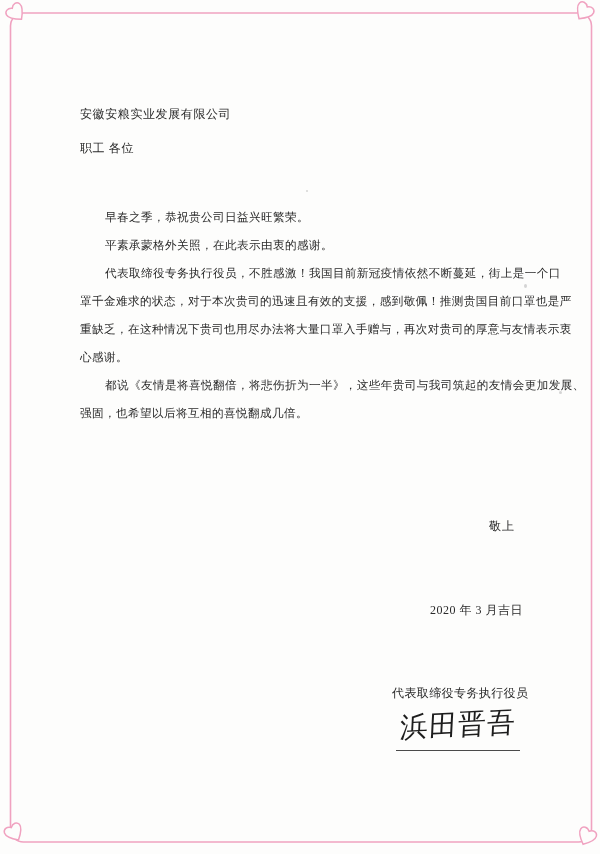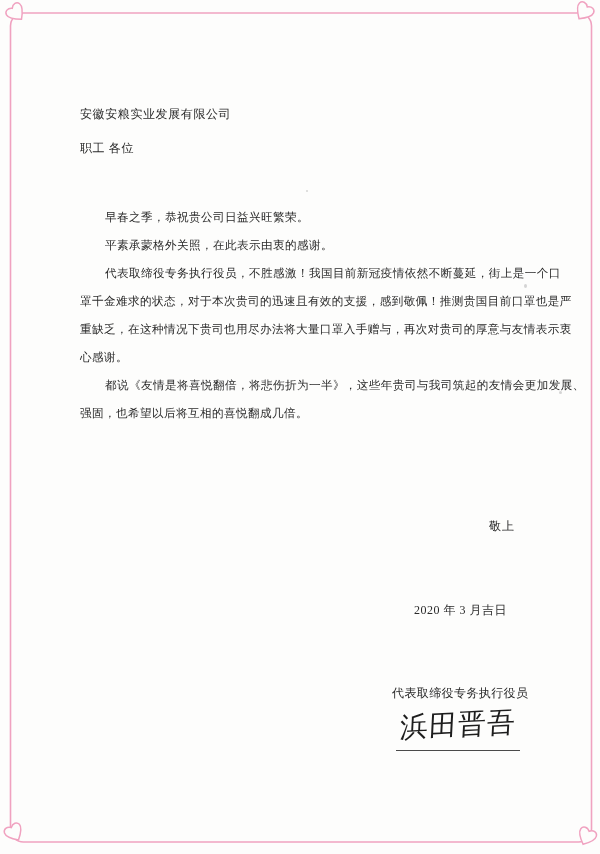--- a/index.html
+++ b/index.html
@@ -20,21 +20,21 @@
   .abs { position: absolute; }
 
   .recipient-block { left: 80px; top: 94px; font-size: 12px; letter-spacing: 0.6px; }
   .recipient-block .line { height: 28px; line-height: 28px; white-space: nowrap; margin-top: 6px; }
 
   .body-block { left: 68px; top: 204px; font-size: 11.6px; letter-spacing: 0.4px; margin-left: 12px; }
   .body-block .line { height: 28px; line-height: 28px; white-space: nowrap; }
   .body-block .ind { padding-left: 25px; }
 
   .closing-line   { left: 489px; top: 514px; font-size: 12px; line-height: 24px; letter-spacing: 1px; }
-  .date-line      { left: 414px; top: 598px; font-size: 12px; line-height: 24px; letter-spacing: 0.5px; }
+  .date-line      { left: 430px; top: 598px; font-size: 12px; line-height: 24px; letter-spacing: 0.5px; }
   .sender-company { left: 427px; top: 654px; font-size: 12px; line-height: 24px; letter-spacing: 0.5px; }
   .sender-title   { left: 392px; top: 681px; font-size: 12px; line-height: 24px; letter-spacing: 0.4px; text-align: center; }
 
   .signature {
     left: 399px; top: 708px;
     font-size: 28px; line-height: 40px;
     color: #1d1d1d;
     transform: rotate(-3deg) skewX(-6deg);
     transform-origin: left bottom;
     white-space: nowrap;

